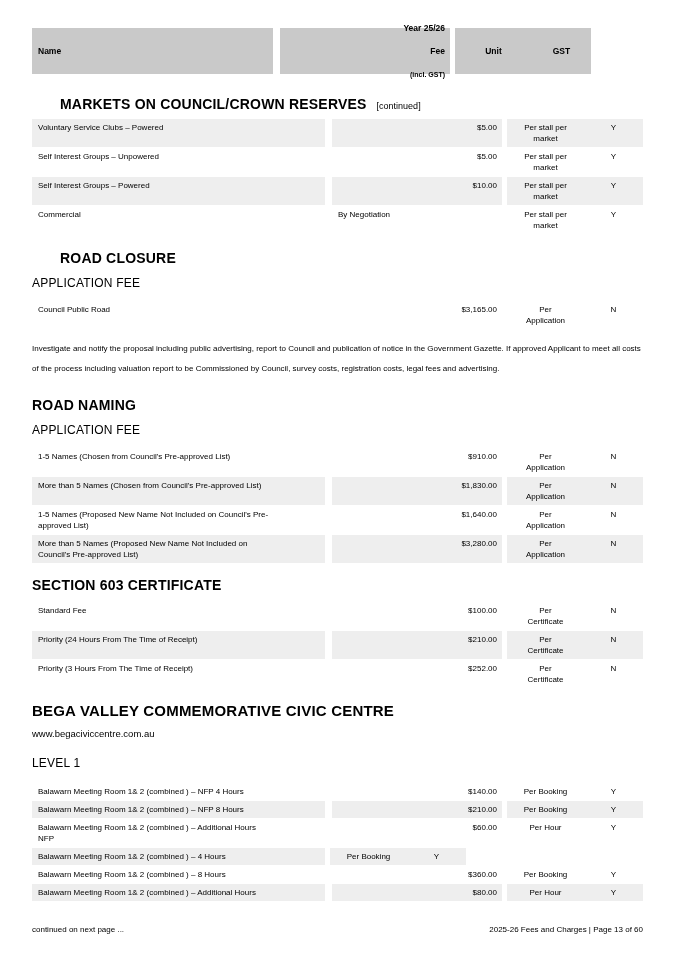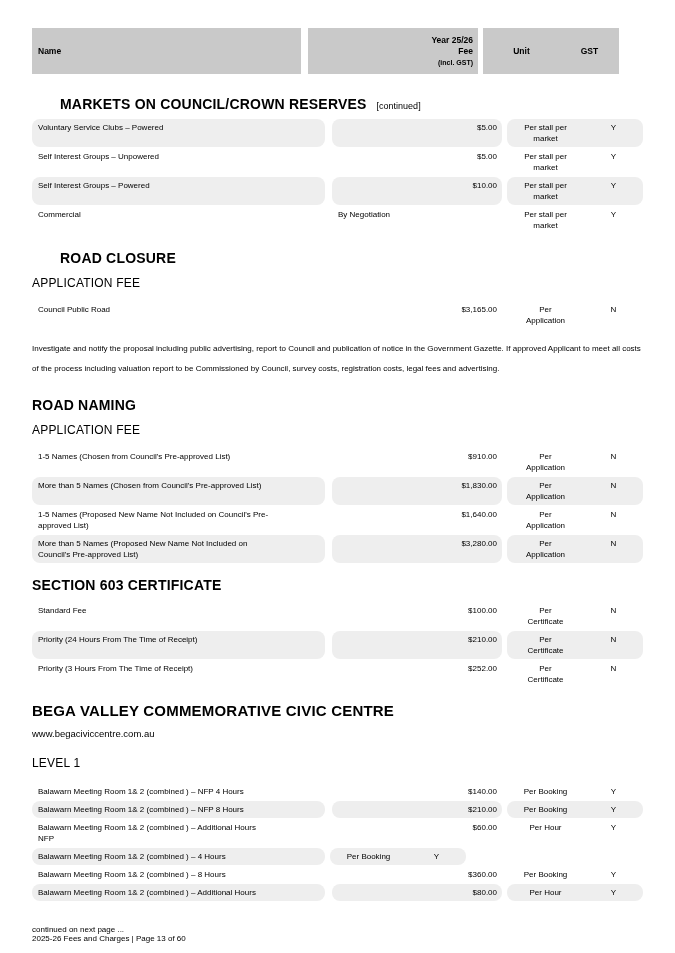--- a/index.html
+++ b/index.html
@@ -15,32 +15,32 @@
   }
 
   
   .trow { display: flex; margin-bottom: 1px; }
   .c-name    { width: 293px; padding: 3px 52px 3px 6px; font-size: 8px; line-height: 11px; }
   .c-fee     { width: 170px; margin-left: 7px; padding: 3px 5px 3px 6px; font-size: 8px; line-height: 11px; text-align: right; }
   .c-fee.fee-left { text-align: left; }
   .c-unitgst { width: 136px; margin-left: 5px; display: flex; align-items: flex-start; }
   .c-unit    { width: 77px;  padding: 3px 16px; font-size: 8px; line-height: 11px; text-align: center; white-space: pre-line; }
   .c-gst     { width: 59px;  padding: 3px 2px; font-size: 8px; line-height: 11px; text-align: center; }
-  .trow.alt .c-name, .trow.alt .c-fee, .trow.alt .c-unitgst { background: #eeeeee; border-radius: 8px; }
+  .trow.alt .c-name, .trow.alt .c-fee, .trow.alt .c-unitgst { background: #eeeeee; }
 
   
   .thead { display: flex; height: 46px; margin-bottom: 1px; }
   .thead .h-name {
-    width: 269px; background: #c9c9c9; display: flex; align-items: center;
+    width: 241px; background: #c9c9c9; display: flex; align-items: center;
     padding-left: 6px; font-size: 8.5px; font-weight: bold;
   }
   .thead .h-fee {
     width: 170px; margin-left: 7px; background: #c9c9c9;
     display: flex; flex-direction: column; justify-content: center;
-    text-align: right; padding-right: 5px; font-size: 8.5px; font-weight: bold; line-height: 11px;
+    text-align: right; padding-right: 5px; font-size: 8.5px; font-weight: bold; line-height: 11px; gap: 12px;
   }
   .thead .h-fee .small { font-size: 7px; }
   .thead .h-unitgst { width: 136px; margin-left: 5px; background: #c9c9c9; display: flex; align-items: center; justify-content: space-between; }
   .thead .h-unit { width: 77px; text-align: center; font-size: 8.5px; font-weight: bold; }
   .thead .h-gst  { width: 59px; text-align: center; font-size: 8.5px; font-weight: bold; }
 
   
   .h1 { font-size: 14px; font-weight: bold; letter-spacing: 0.2px; }
   .h1.big { font-size: 15px; }
   .h1 .continued { font-size: 9px; font-weight: normal; letter-spacing: 0; margin-left: 10px; }
@@ -50,21 +50,21 @@
   .mt-sub   { margin-top: 10px; }
   .mt-table { margin-top: 11px; }
 
   .note { margin-top: 10px; font-size: 8px; line-height: 20px; padding-right: 2px; }
   .website { margin-top: 9px; font-size: 9.5px; color: #000; text-decoration: none; display: inline-block; }
 
   
   .footer {
     position: absolute; left: 32px; right: 32px; top: 925px;
     display: flex; justify-content: space-between;
-    font-size: 8px; color: #000; flex-direction: column;
+    font-size: 8px; color: #000;
   }
 </style>
 </head>
 <body>
 
 <div class="page">
 
   
   <div class="thead">
     <div class="h-name">Name</div>

